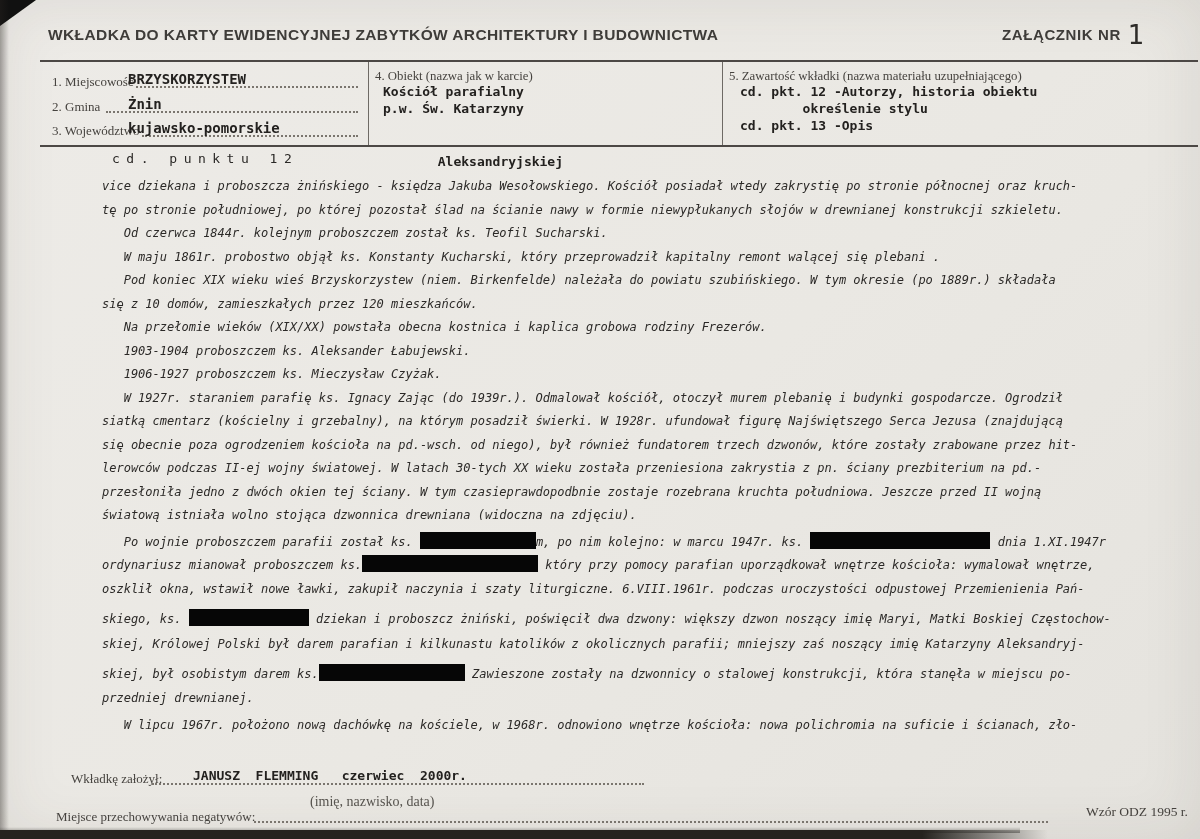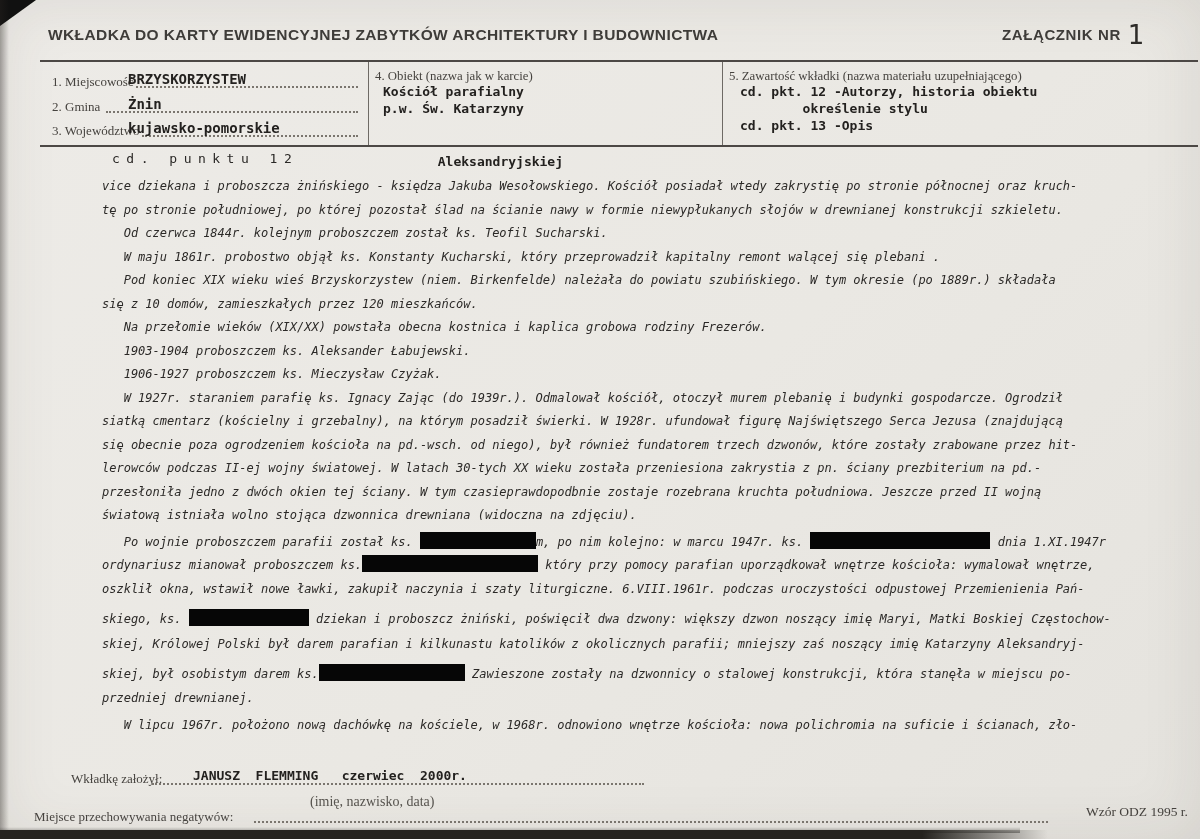--- a/index.html
+++ b/index.html
@@ -127,17 +127,17 @@
     <div class="bl"><span>skiej, był osobistym darem ks.</span><span class="redact" style="width:146px;"></span><span> Zawieszone zostały na dzwonnicy o stalowej konstrukcji, która stanęła w miejscu po-</span></div>
     <div class="bl">przedniej drewnianej.</div>
     <div class="bl">   W lipcu 1967r. położono nową dachówkę na kościele, w 1968r. odnowiono wnętrze kościoła: nowa polichromia na suficie i ścianach, zło-</div>
   </div>
 
   <div class="f-label" style="left:48px;top:771px;margin-left:23px;">Wkładkę założył:</div>
   <div class="f-dots" style="left:152px;top:771px;width:492px;"></div>
   <div class="tline" style="left:193px;top:768px;">JANUSZ  FLEMMING   czerwiec  2000r.</div>
   <div class="f-sub" style="left:310px;top:785px;">(imię, nazwisko, data)</div>
 
-  <div class="f-label" style="left:34px;top:809px;">Miejsce przechowywania negatywów:</div>
+  <div class="f-label" style="left:56px;top:809px;">Miejsce przechowywania negatywów:</div>
   <div class="f-dots" style="left:254px;top:809px;width:794px;"></div>
 
   <div class="wzor">Wzór ODZ 1995 r.</div>
 </div>
 
 </body></html>

